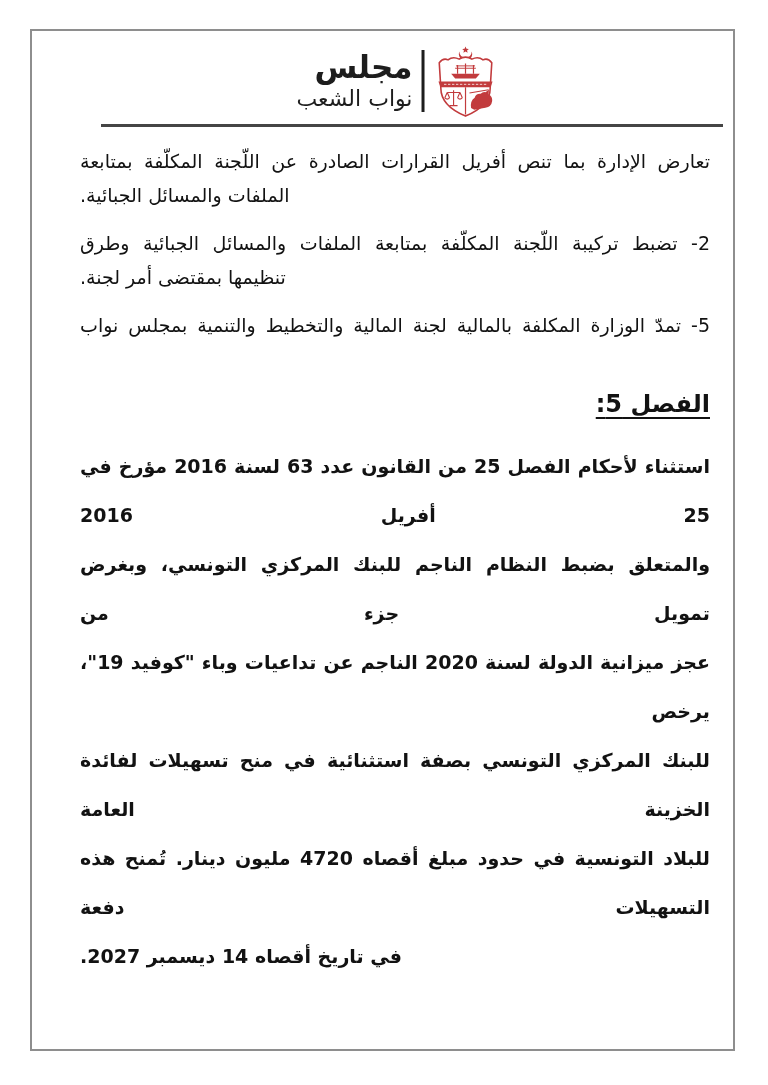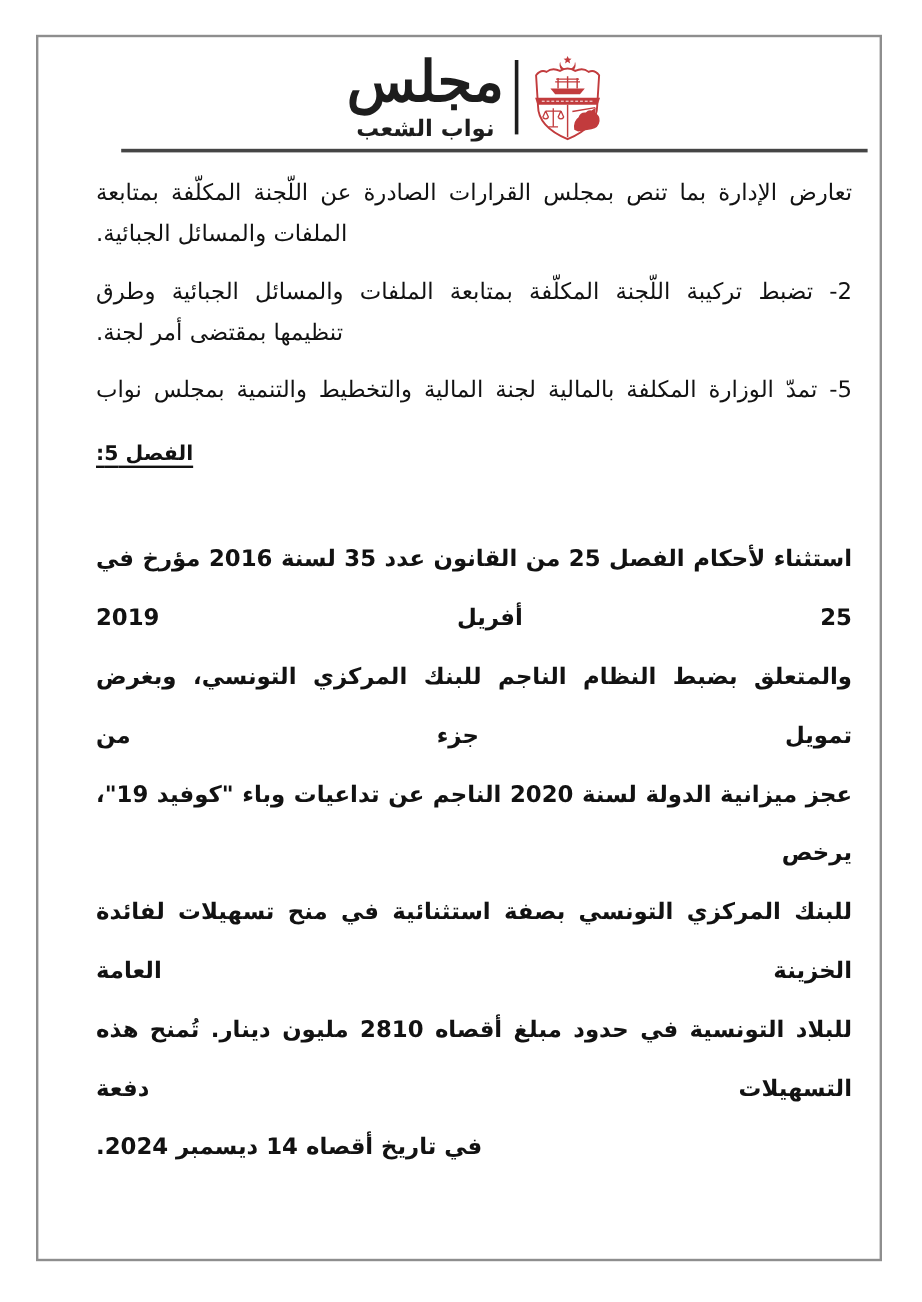--- a/index.html
+++ b/index.html
@@ -9,32 +9,32 @@
   }
   .frame{
     position:absolute;left:30px;top:29px;width:705px;height:1022px;
     border:2px solid #8e8e8e;box-sizing:border-box;background:#fff;
   }
   .header{
     position:absolute;top:42px;left:calc(50% + 13px);transform:translateX(-50%);
     display:flex;align-items:center;direction:ltr;gap:9px;
   }
   .logo-text{text-align:right;line-height:1;color:#1d1d1d;}
-  .logo-title{font-size:47px;font-weight:bold;font-family:Liberation Serif, serif;}
-  .logo-sub{font-size:19px;font-weight:bold;margin-top:5px;text-align:center;}
+  .logo-title{font-size:31px;font-weight:bold;}
+  .logo-sub{font-size:22px;font-weight:normal;margin-top:5px;text-align:center;}
   .logo-bar{width:3px;height:62px;background:#1d1d1d;}
   .rule{position:absolute;left:101px;top:124px;width:622px;height:3px;background:#454545;}
   .doc{position:absolute;left:80px;width:630px;direction:rtl;}
   .sec1{top:144px;font-size:19px;line-height:34px;}
   .sec1 .para{margin:0 0 14px 0;}
   .sec2{top:442px;font-size:19px;font-weight:bold;line-height:49px;}
   .sec2 .para{margin:0;}
   .heading{
-    position:absolute;left:80px;top:368px;width:630px;direction:rtl;text-align:left;
-    font-size:17px;font-weight:bold;text-decoration:underline;
+    position:absolute;left:80px;top:390px;width:630px;direction:rtl;text-align:right;
+    font-size:24px;font-weight:bold;text-decoration:underline;
     text-underline-offset:5px;text-decoration-thickness:2px;
   }
   .line.j{text-align:justify;text-align-last:justify;}
   .line.l{text-align:left;}
   .emblem{display:block;}
 </style>
 </head>
 <body>
 
 <div class="frame"></div>
@@ -74,37 +74,37 @@
       <path d="M47,83 q-1.5,-9 4.5,-13 q1.5,-5.5 7.5,-5 q3,-3 6,-2 l4.5,-3 l-0.5,5.5 q5,2.5 4.5,8.5 q-1,7.5 -8.5,8.5 l-14,2.5 z" fill="#c23b3d" stroke="none"></path>
       <path d="M45,64 L69,60" stroke-width="1.4"></path>
     </g>
   </svg>
 </div>
 
 <div class="rule"></div>
 
 <div class="doc sec1">
   <div class="para">
-    <div class="line j">تعارض الإدارة بما تنص بمجلس القرارات الصادرة عن اللّجنة المكلّفة بمتابعة</div>
+    <div class="line j">تعارض الإدارة بما تنص أفريل القرارات الصادرة عن اللّجنة المكلّفة بمتابعة</div>
     <div class="line l">الملفات والمسائل الجبائية.</div>
   </div>
   <div class="para">
     <div class="line j">2- تضبط تركيبة اللّجنة المكلّفة بمتابعة الملفات والمسائل الجبائية وطرق</div>
     <div class="line l">تنظيمها بمقتضى أمر لجنة.</div>
   </div>
   <div class="para">
     <div class="line j">5- تمدّ الوزارة المكلفة بالمالية لجنة المالية والتخطيط والتنمية بمجلس نواب</div>
   </div>
 </div>
 
 <div class="heading">الفصل 5:</div>
 
 <div class="doc sec2">
   <div class="para">
-    <div class="line j">استثناء لأحكام الفصل 25 من القانون عدد 35 لسنة 2016 مؤرخ في 25 أفريل 2019</div>
+    <div class="line j">استثناء لأحكام الفصل 25 من القانون عدد 63 لسنة 2016 مؤرخ في 25 أفريل 2016</div>
     <div class="line j">والمتعلق بضبط النظام الناجم للبنك المركزي التونسي، وبغرض تمويل جزء من</div>
     <div class="line j">عجز ميزانية الدولة لسنة 2020 الناجم عن تداعيات وباء "كوفيد 19"، يرخص</div>
     <div class="line j">للبنك المركزي التونسي بصفة استثنائية في منح تسهيلات لفائدة الخزينة العامة</div>
-    <div class="line j">للبلاد التونسية في حدود مبلغ أقصاه 2810 مليون دينار. تُمنح هذه التسهيلات دفعة</div>
-    <div class="line l">في تاريخ أقصاه 14 ديسمبر 2024.</div>
+    <div class="line j">للبلاد التونسية في حدود مبلغ أقصاه 4720 مليون دينار. تُمنح هذه التسهيلات دفعة</div>
+    <div class="line l">في تاريخ أقصاه 14 ديسمبر 2027.</div>
   </div>
 
 </div>
 
 </body></html>

